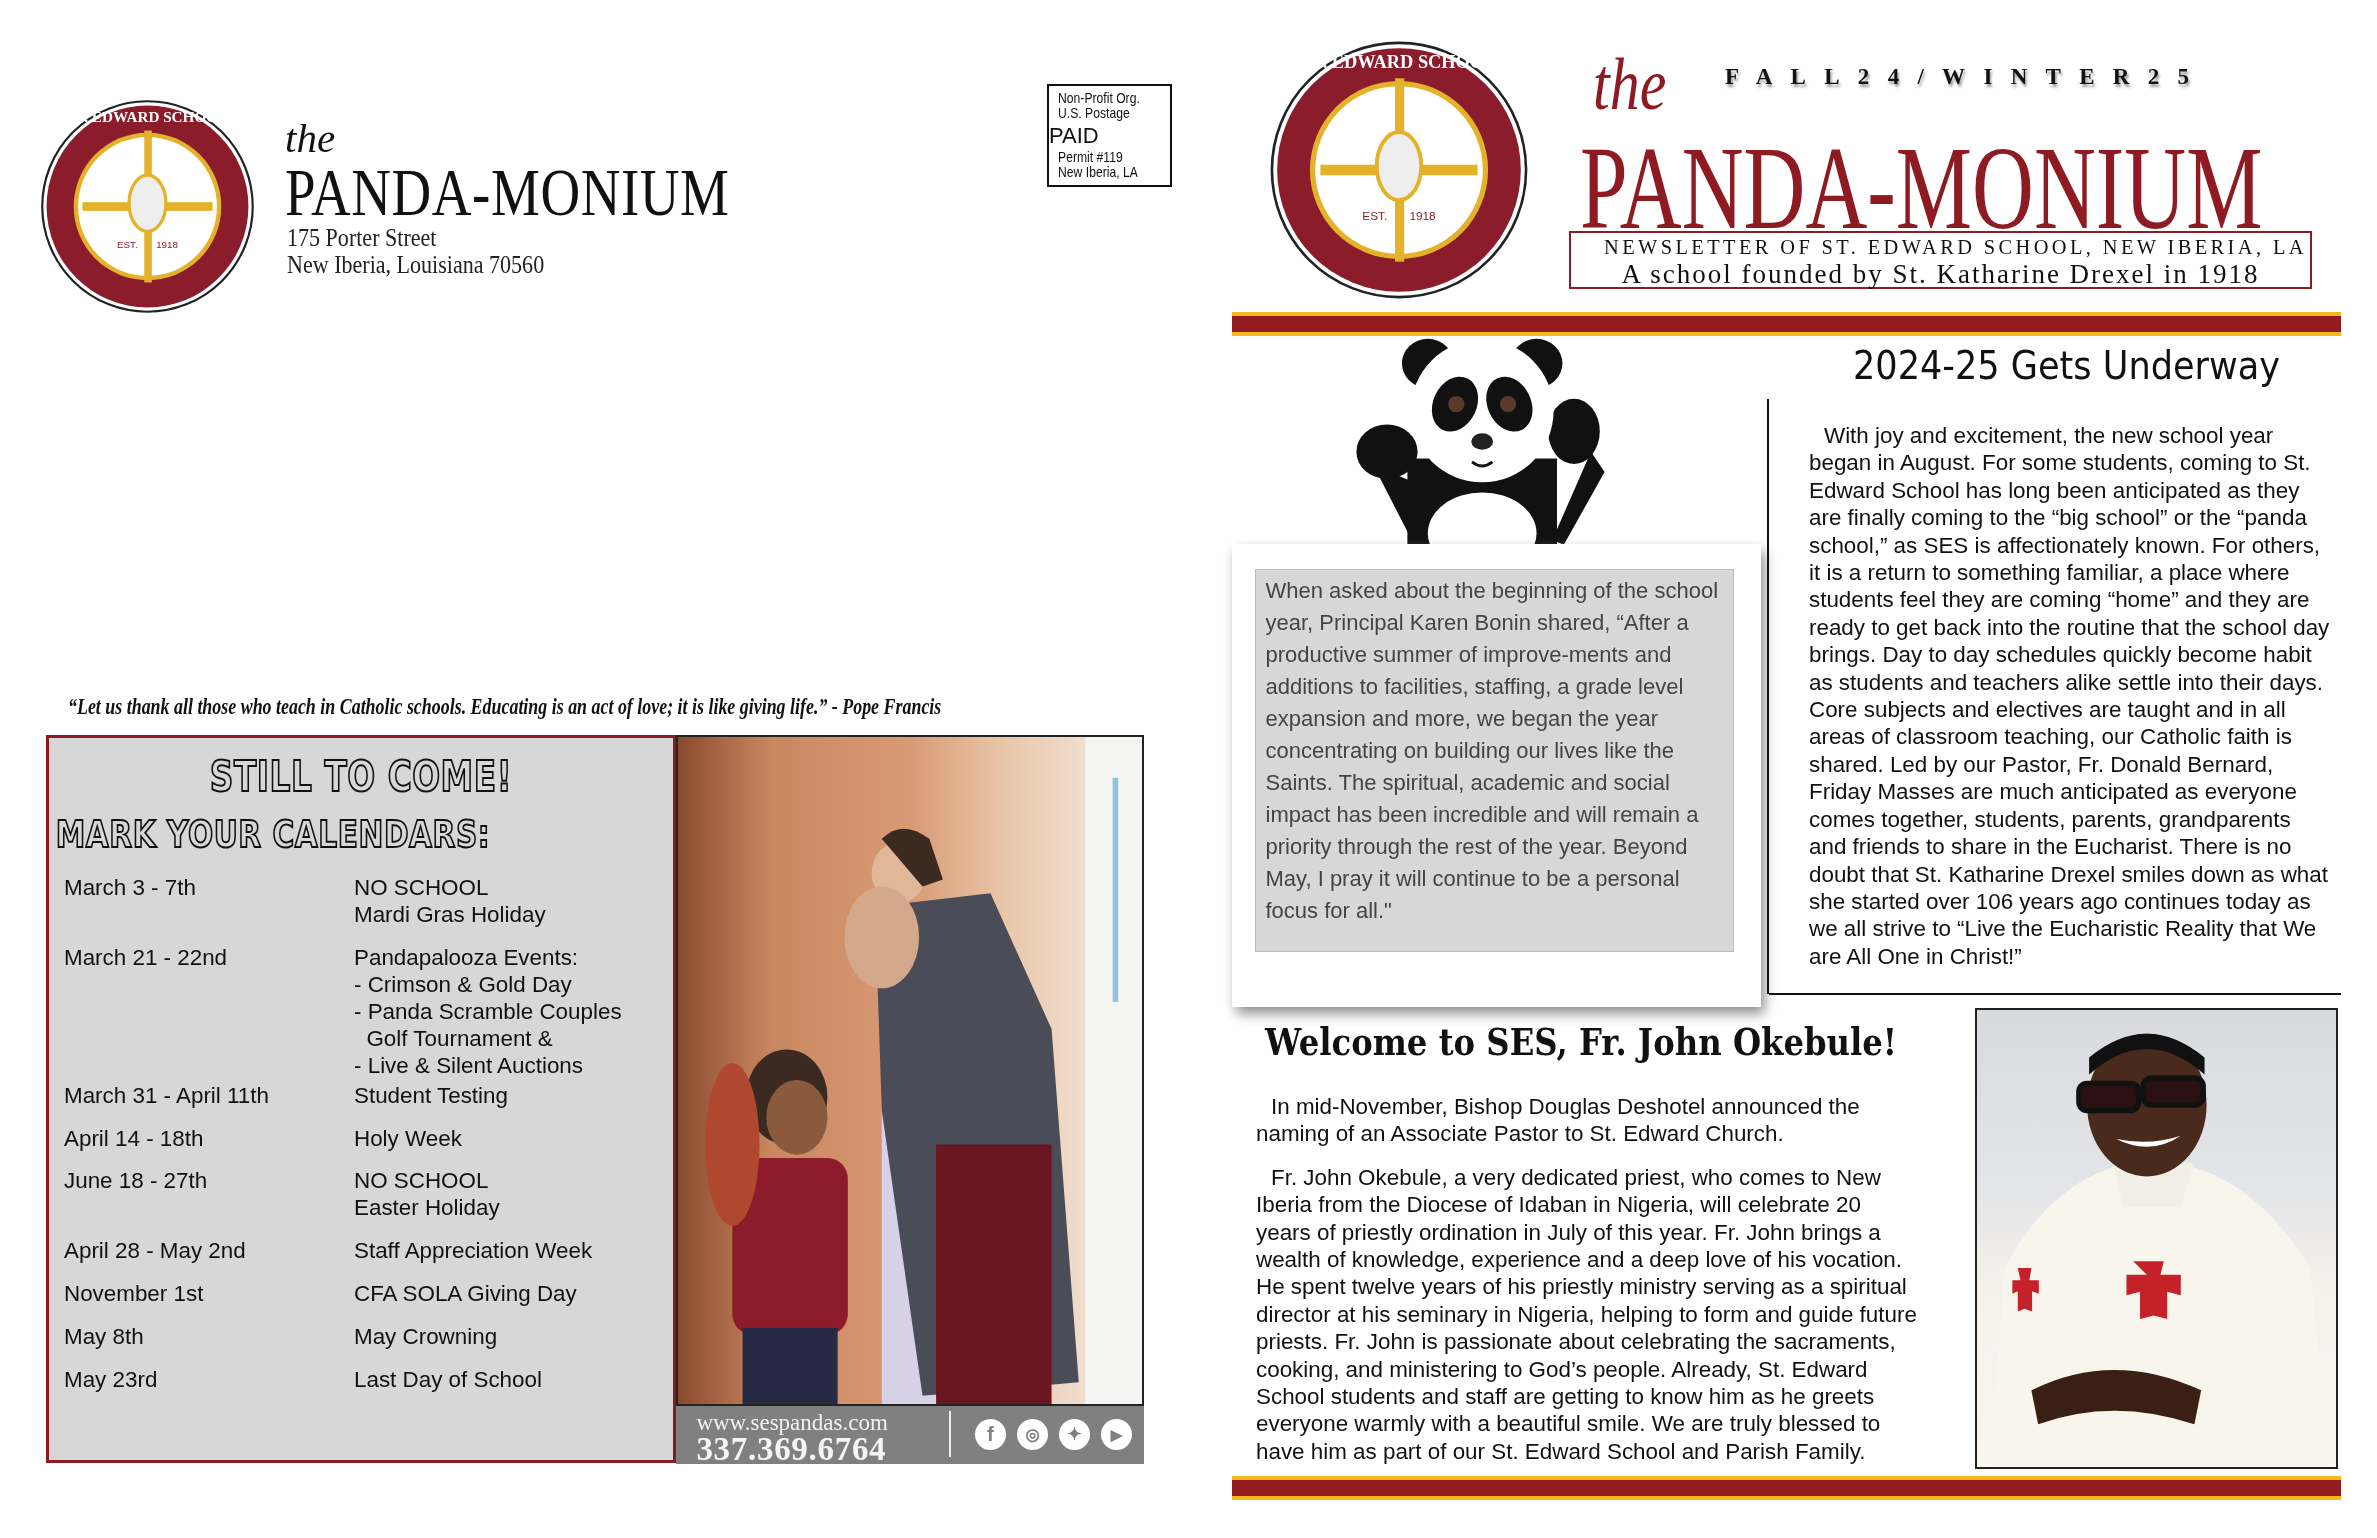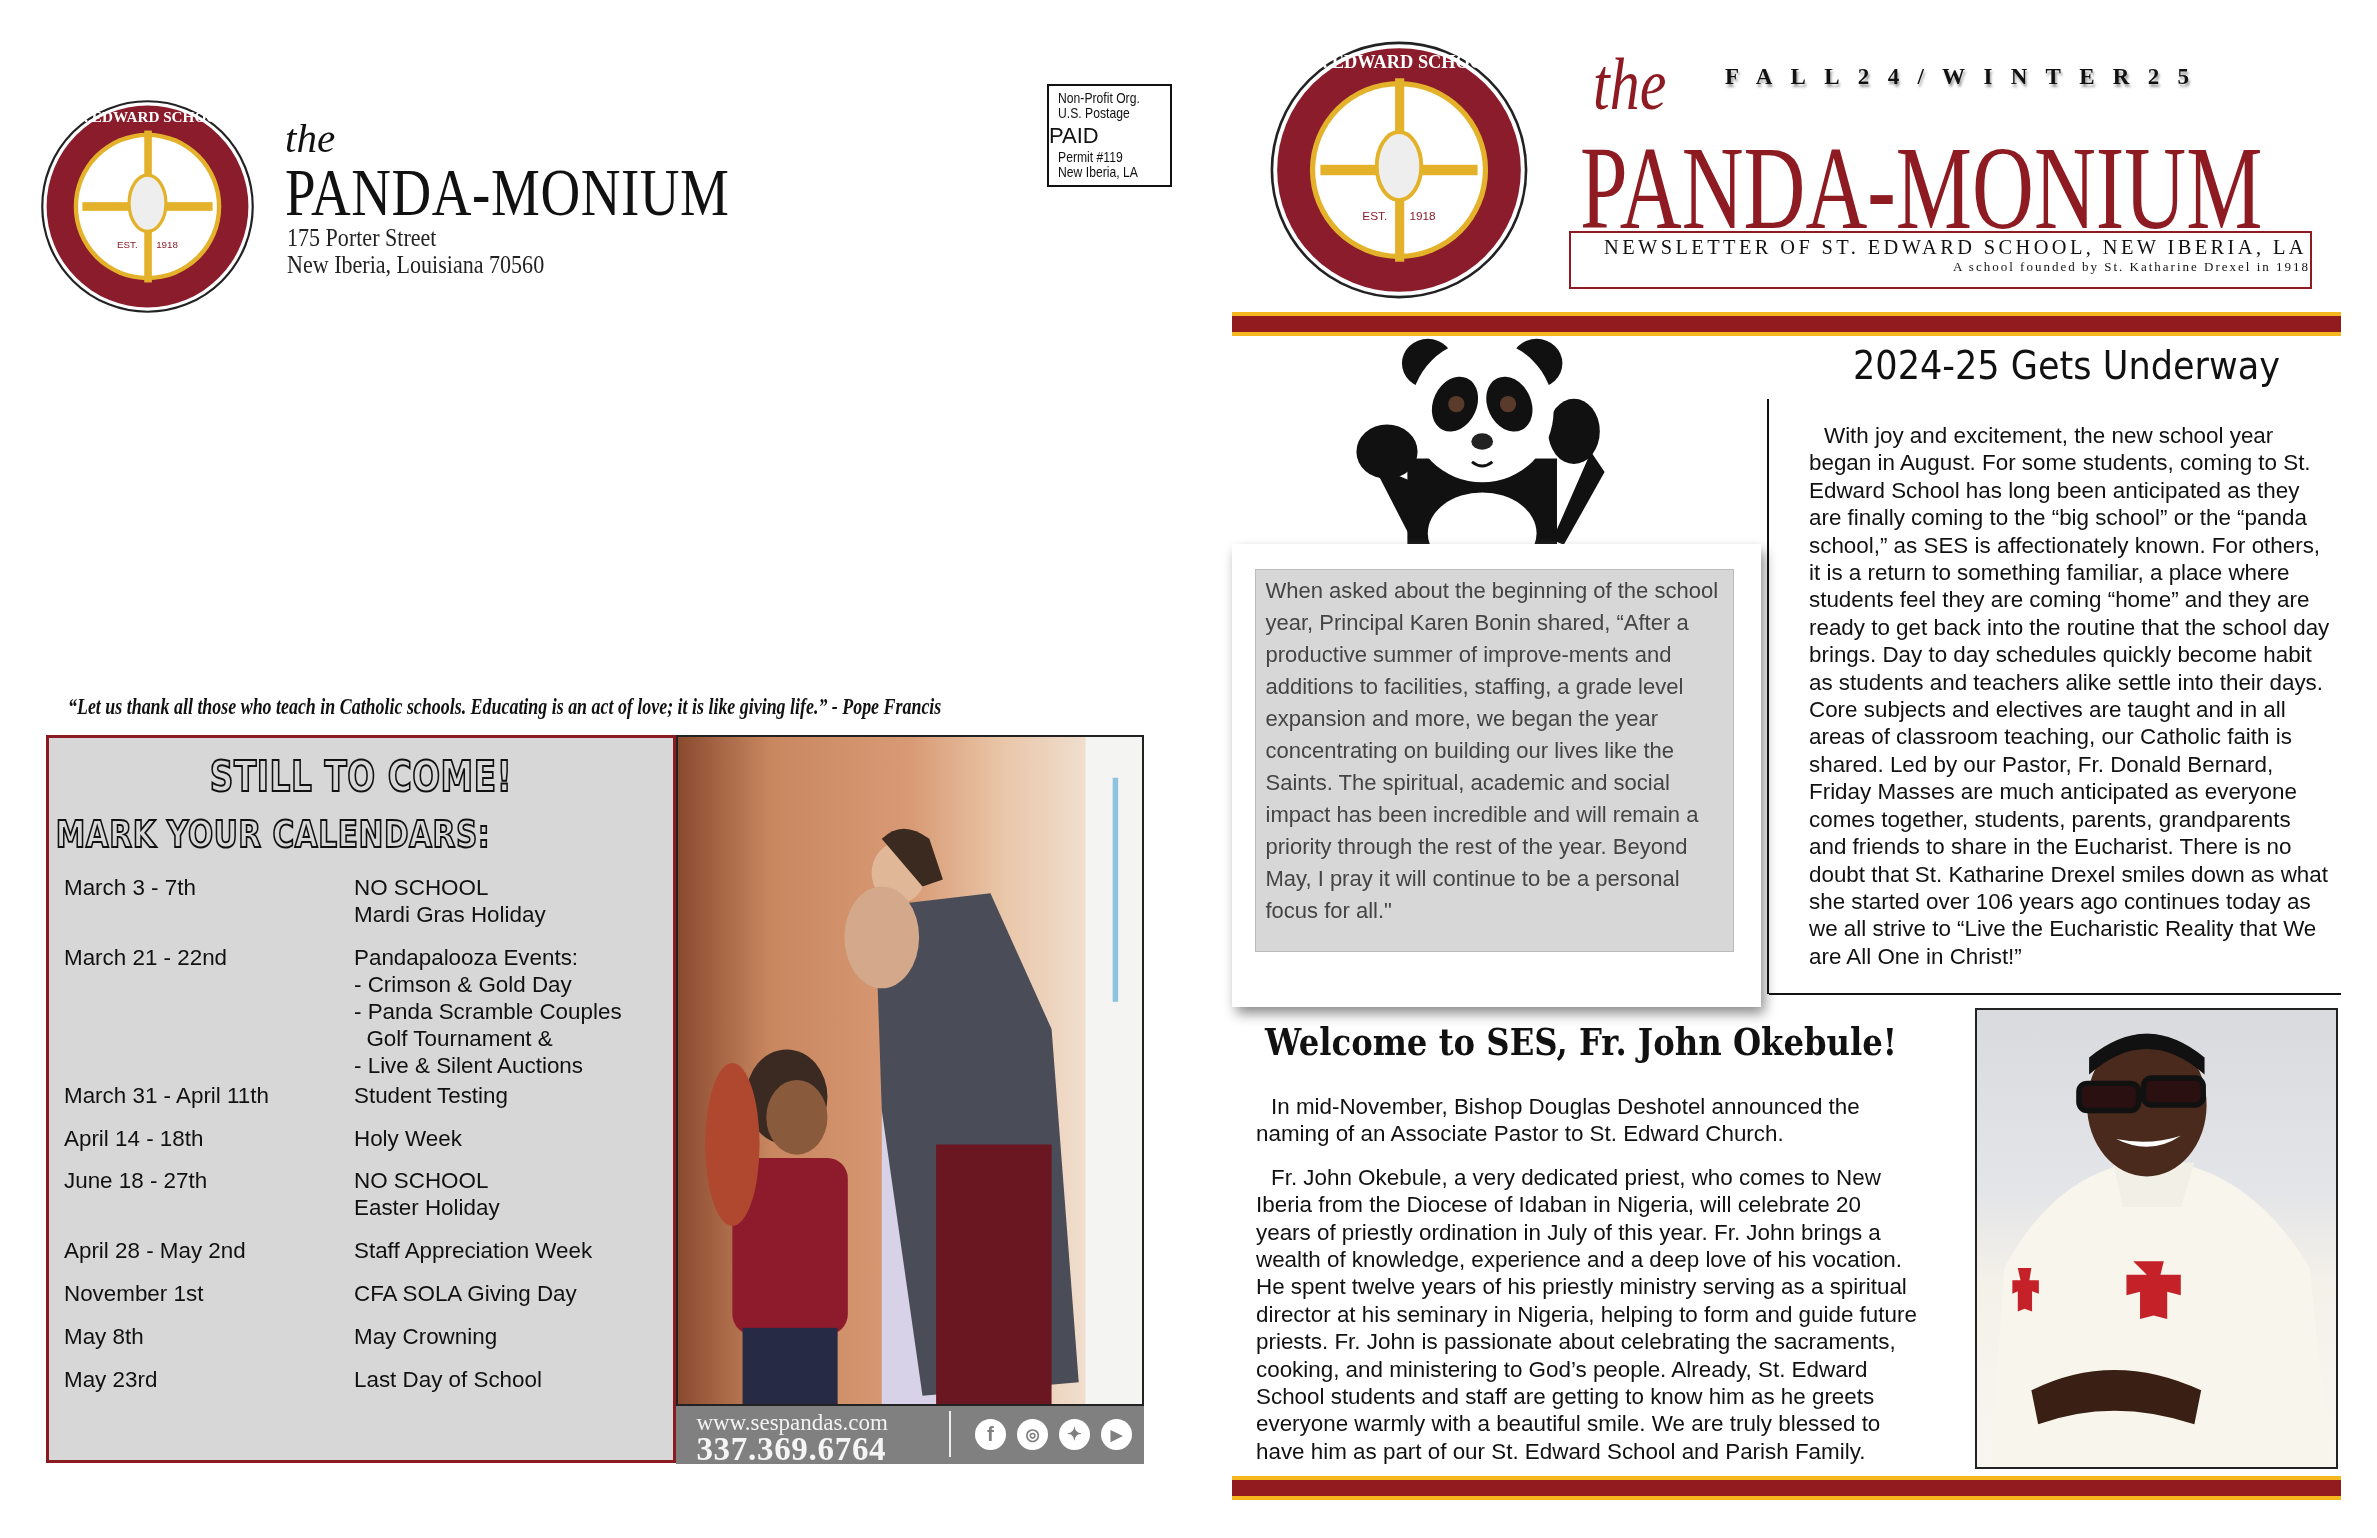--- a/index.html
+++ b/index.html
@@ -32,21 +32,21 @@
   #url{left:20.4px;top:4.1px;font-size:23px;color:#f2f2f2;}
   #phone{left:20.4px;top:24.5px;font-size:33px;font-weight:bold;color:#f5f5f5;letter-spacing:0.7px;}
   #contact-div{left:273px;top:5.4px;width:2px;height:46px;background:#eee;}
   .social{top:13px;width:31px;height:31px;border-radius:50%;background:#fff;color:#808080;font-weight:bold;text-align:center;line-height:31px;font-size:20.4px;}
   
   #r-the{left:1593px;top:41px;font-size:75px;font-style:italic;color:#8e1b22;transform:scaleX(0.8);transform-origin:left top;}
   #r-issue{left:1725px;top:64px;font-size:23px;font-weight:bold;letter-spacing:18.3px;color:#111;text-shadow:1.4px 2.7px 2.7px #999;white-space:nowrap;}
   #r-title{left:1580px;top:120px;font-size:119px;color:#8e1b22;white-space:nowrap;transform:scaleX(0.72);transform-origin:left top;}
   #r-sub{left:1569px;top:231px;width:739px;height:54px;border:2px solid #8e1b22;text-align:center;}
   #r-sub1{font-size:20.4px;letter-spacing:3.4px;margin-top:3.4px;white-space:nowrap;padding-left:30px;}
-  #r-sub2{font-size:13px;letter-spacing:2px;white-space:nowrap;text-align:right;}
+  #r-sub2{font-size:27px;letter-spacing:2px;white-space:nowrap;}
   .stripe{left:1232px;width:1109px;height:24px;background:#921b20;border-top:4.1px solid #f6b61e;border-bottom:4.1px solid #f6b61e;box-sizing:border-box;}
   #stripe-top{top:312px;}
   #stripe-bot{top:1476px;}
   #panda{left:1319px;top:336px;width:325px;height:209px;}
   #quote-outer{left:1232px;top:544px;width:529px;height:463px;background:#fff;box-shadow:4.1px 6.8px 12.2px #888;}
   #quote-inner{left:1255px;top:569px;width:479px;height:383px;background:#d7d7d7;border:1.4px solid #bbb;padding:5.4px 9.5px;box-sizing:border-box;font-size:22px;line-height:32px;color:#444;}
   #v-div{left:1767px;top:399px;width:2px;height:595px;background:#111;}
   #h-div{left:1769px;top:993px;width:572px;height:2px;background:#111;}
   #art1-h{left:1795px;top:343px;width:543px;text-align:center;font-size:39px;font-family:"DejaVu Sans",sans-serif;transform:scaleX(0.9);}
   #art1-body{left:1793px;top:406px;width:557px;font-size:22.4px;line-height:27.4px;color:#111;}

